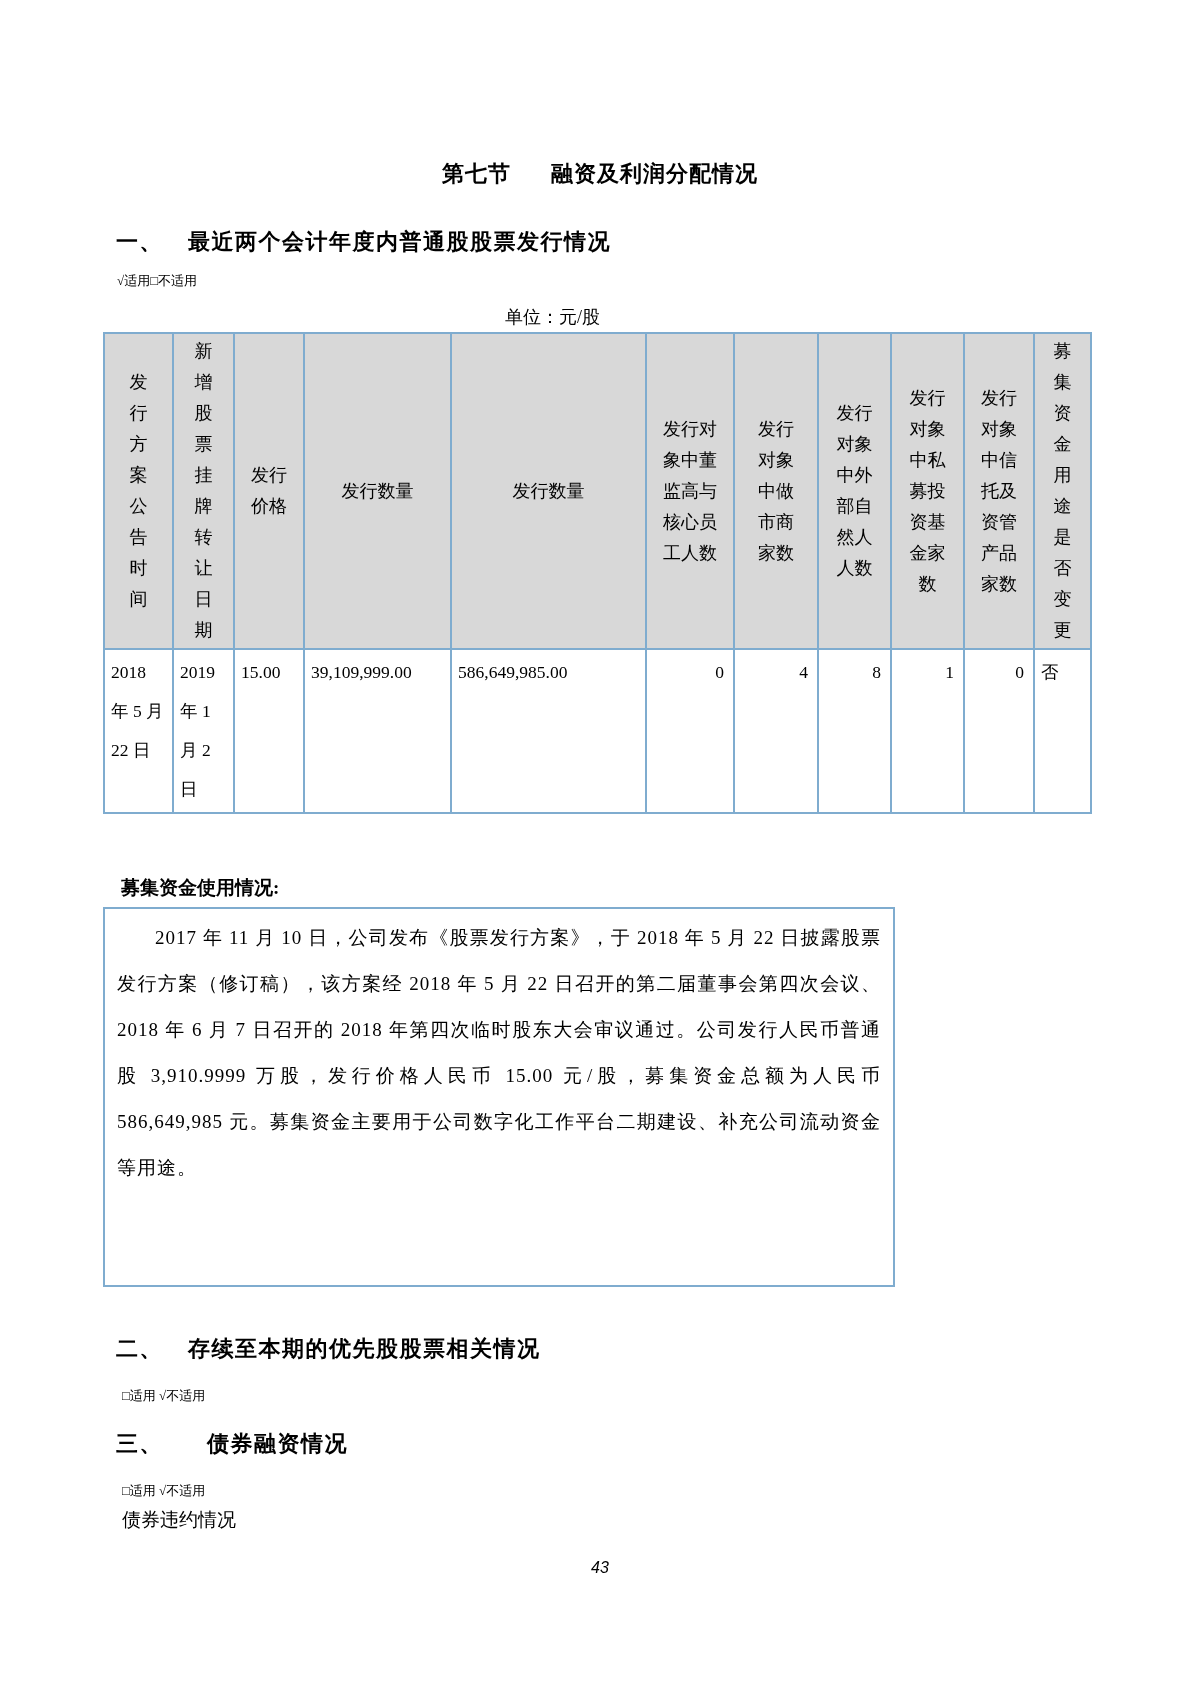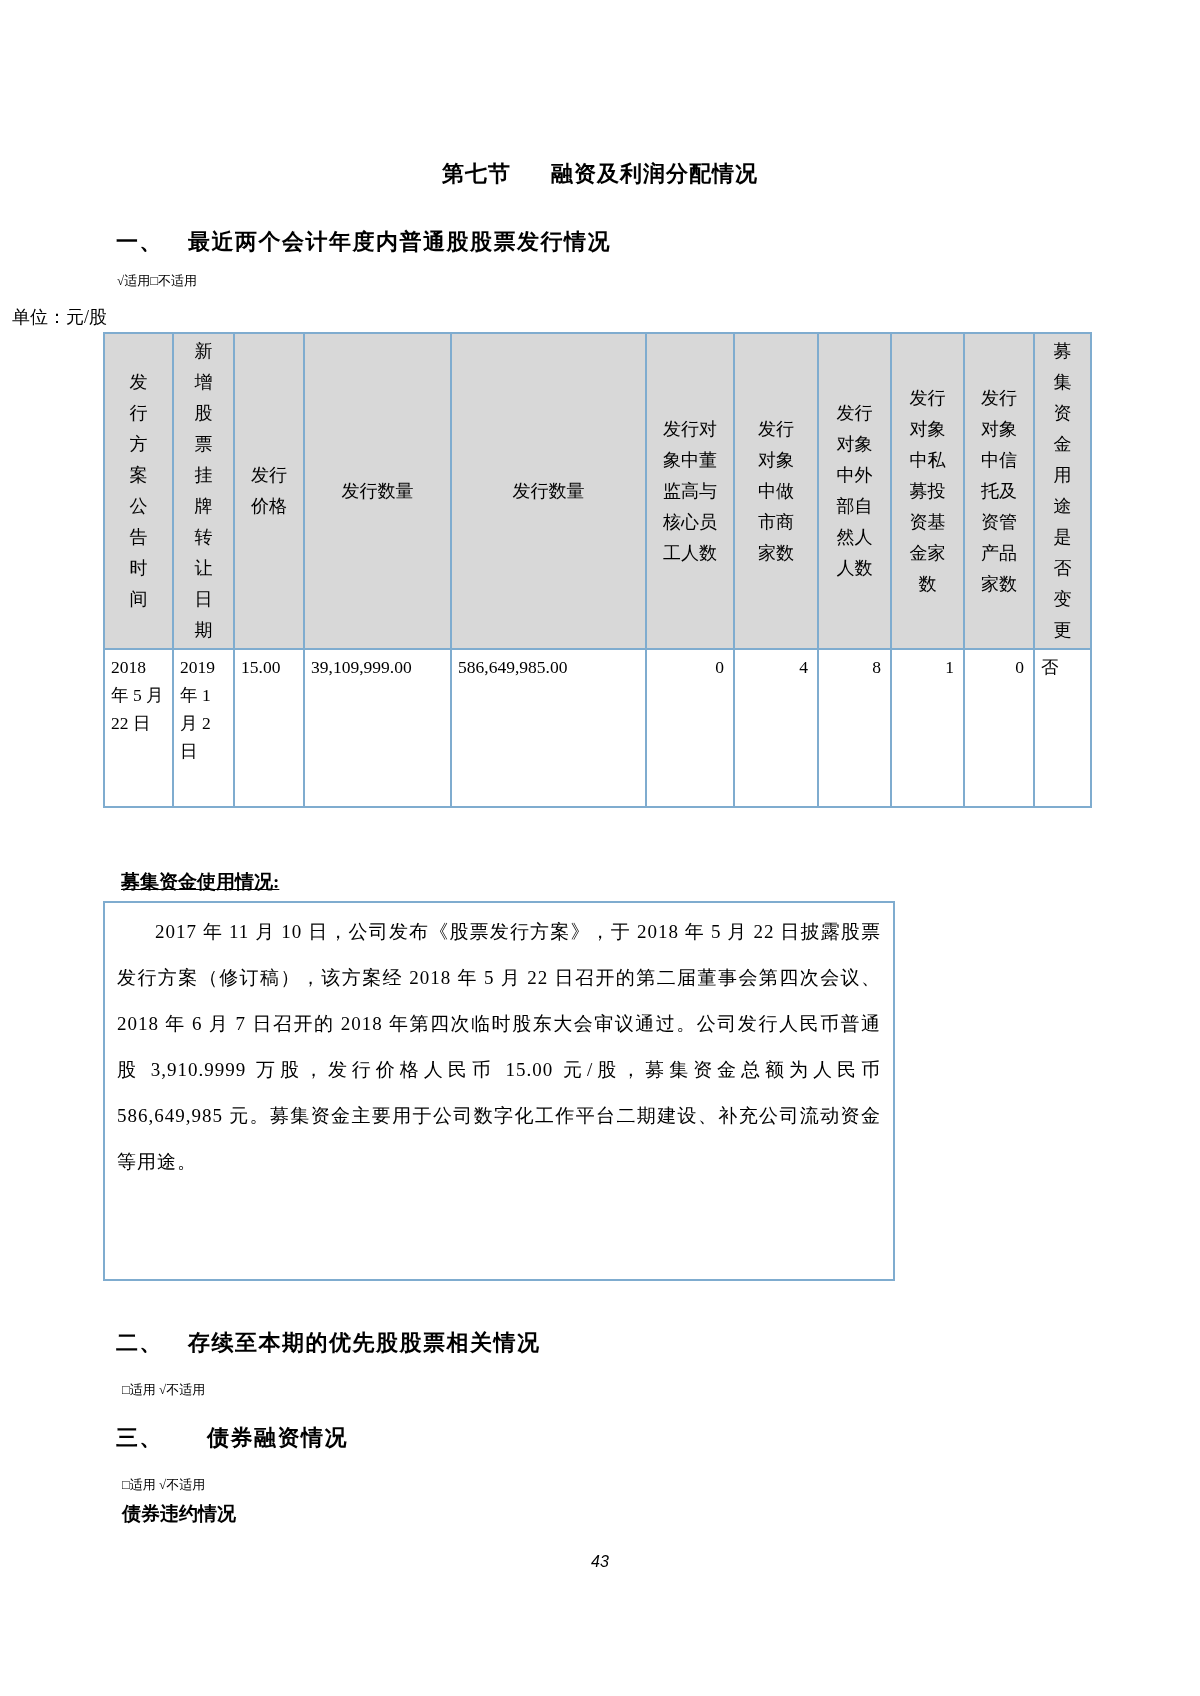--- a/index.html
+++ b/index.html
@@ -24,53 +24,53 @@
     font-weight:bold;font-size:22px;line-height:26px;letter-spacing:1.5px;
   }
   .sec-h .num{flex:0 0 72px;}
   .sec-h.wide .num{flex-basis:91px;}
   .sec-h.mt2{margin-top:49px;}
   .sec-h.mt3{margin-top:24px;}
 
   .app-line{margin:15px 0 0 117px;font-size:13px;line-height:22px;}
   .app-line.b{margin-left:122px;margin-top:23px;}
 
-  .unit-line{margin:14px 107px 0 12px;text-align:left;font-size:18px;line-height:22px;}
+  .unit-line{margin:14px 107px 0 12px;text-align:center;font-size:18px;line-height:22px;}
 
   
   table.issue{
     margin:4px 0 0 103px;border-collapse:collapse;table-layout:fixed;width:987px;
   }
   table.issue th,table.issue td{
     border:2px solid #7faccf;box-sizing:border-box;overflow:hidden;
   }
   table.issue th{
     background:#d8d8d8;font-weight:normal;font-size:18px;line-height:31px;
     white-space:pre-line;text-align:center;vertical-align:middle;
     padding:0;height:316px;
   }
   table.issue td{
-    vertical-align:top;font-size:17.5px;line-height:28px;
+    vertical-align:top;font-size:17.5px;line-height:39px;
     padding:3px 6px;height:158px;background:#fff;text-align:left;
   }
   table.issue td.ar{text-align:right;padding-right:9px;}
 
   
   .fund-h{
-    margin:62px 0 0 121px;font-weight:bold;font-size:19px;line-height:24px;text-decoration:underline;
+    margin:62px 0 0 121px;font-weight:bold;font-size:19px;line-height:24px;
   }
   .fund-box{
     margin:7px 0 0 103px;width:792px;height:380px;box-sizing:border-box;
     border:2px solid #7faccf;padding:6px 12px 0 12px;
     font-size:19px;line-height:46px;letter-spacing:1px;
     text-align:justify;overflow:hidden;
   }
   .fund-box p{margin:0;text-indent:38px;}
 
-  .bond-h{margin:6px 0 0 122px;font-weight:bold;font-size:19px;line-height:24px;}
+  .bond-h{margin:6px 0 0 122px;font-weight:normal;font-size:19px;line-height:24px;}
 
   .page-no{
     margin-top:26px;text-align:center;font-size:16px;line-height:20px;
     font-family:"Liberation Sans","DejaVu Sans",sans-serif;
     font-style:italic;
   }
 </style>
 </head>
 <body>
 

